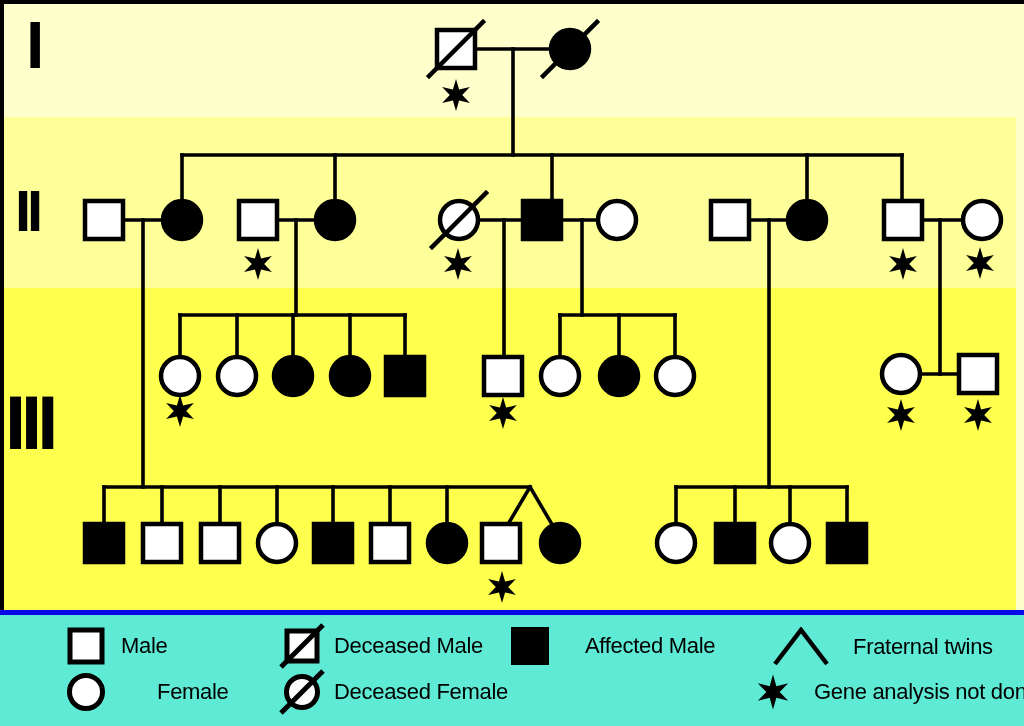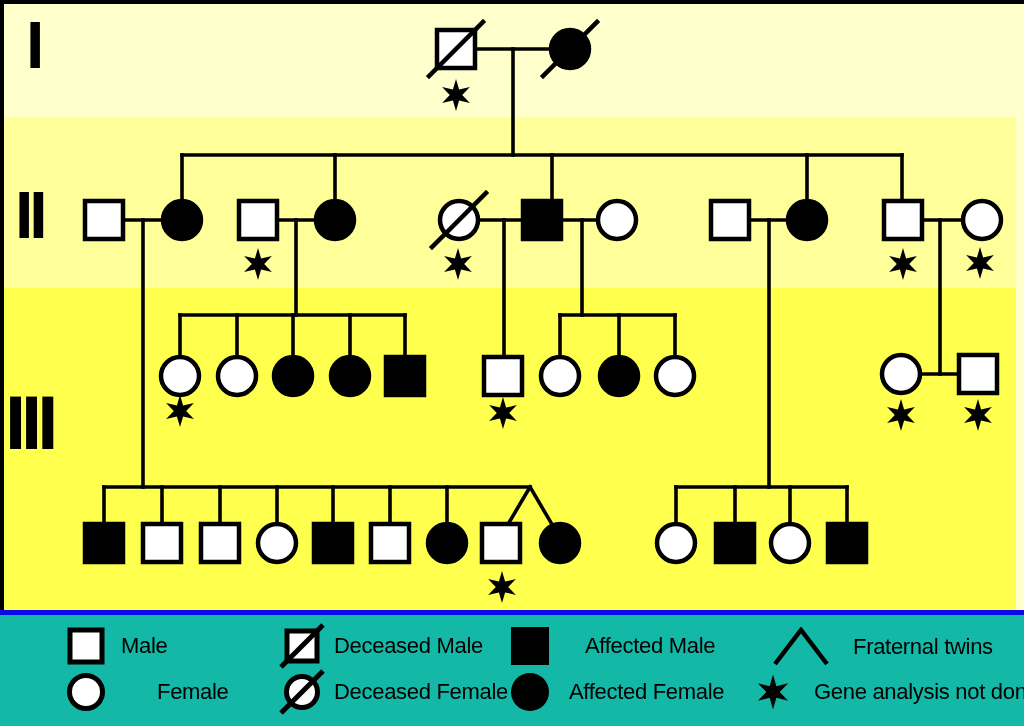--- a/index.html
+++ b/index.html
@@ -7,25 +7,25 @@
   #stage{
     position:relative;width:1024px;height:726px;overflow:hidden;
     background:#ffffff;font-family:"Liberation Sans",sans-serif;
   }
   #pedigree-svg{position:absolute;left:0;top:0;display:block;}
   .gen-label{
     position:absolute;color:#000;font-weight:bold;line-height:1;
     font-family:"Liberation Sans",sans-serif;user-select:none;
   }
   #gen-label-1{left:26px;top:12px;font-size:66px;letter-spacing:-3px;}
-  #gen-label-2{left:15px;top:182px;font-size:66px;letter-spacing:-4px;}
+  #gen-label-2{left:15px;top:182px;font-size:58px;letter-spacing:-4px;}
   #gen-label-3{left:5px;top:385px;font-size:76px;letter-spacing:-5px;text-align:right;}
   #legend{
     position:absolute;left:0;top:615px;width:1024px;height:111px;
-    background:#14b8a6;
+    background:#5eead4;
   }
   .legend-item{
     position:absolute;display:flex;align-items:center;color:#000;
   }
   .legend-item svg{flex:0 0 auto;display:block;}
   .legend-label{
     font-size:22px;letter-spacing:-0.3px;color:#000;white-space:nowrap;
   }
 </style>
 </head>
@@ -248,26 +248,20 @@
       <span class="legend-label" style="margin-left:8px;">Deceased Female</span>
     </div>
 
     <div class="legend-item" style="left:510px;top:11px;">
       <svg width="40" height="40">
         <rect x="1" y="1" width="38" height="38" fill="#000000"></rect>
       </svg>
       <span class="legend-label" style="margin-left:35px;">Affected Male</span>
     </div>
 
-    <div class="legend-item" style="left:510px;top:57px;">
-      <svg width="40" height="40">
-        <circle cx="20" cy="20" r="19" fill="#000000"></circle>
-      </svg>
-      <span class="legend-label" style="margin-left:19px;">Affected Female</span>
-    </div>
 
     <div class="legend-item" style="left:770px;top:12px;">
       <svg width="62" height="40">
         <path d="M5,37 L31,3 L57,37" fill="none" stroke="#000000" stroke-width="4.5"></path>
       </svg>
       <span class="legend-label" style="margin-left:21px;">Fraternal twins</span>
     </div>
 
     <div class="legend-item" style="left:753px;top:57px;">
       <svg width="40" height="40">

